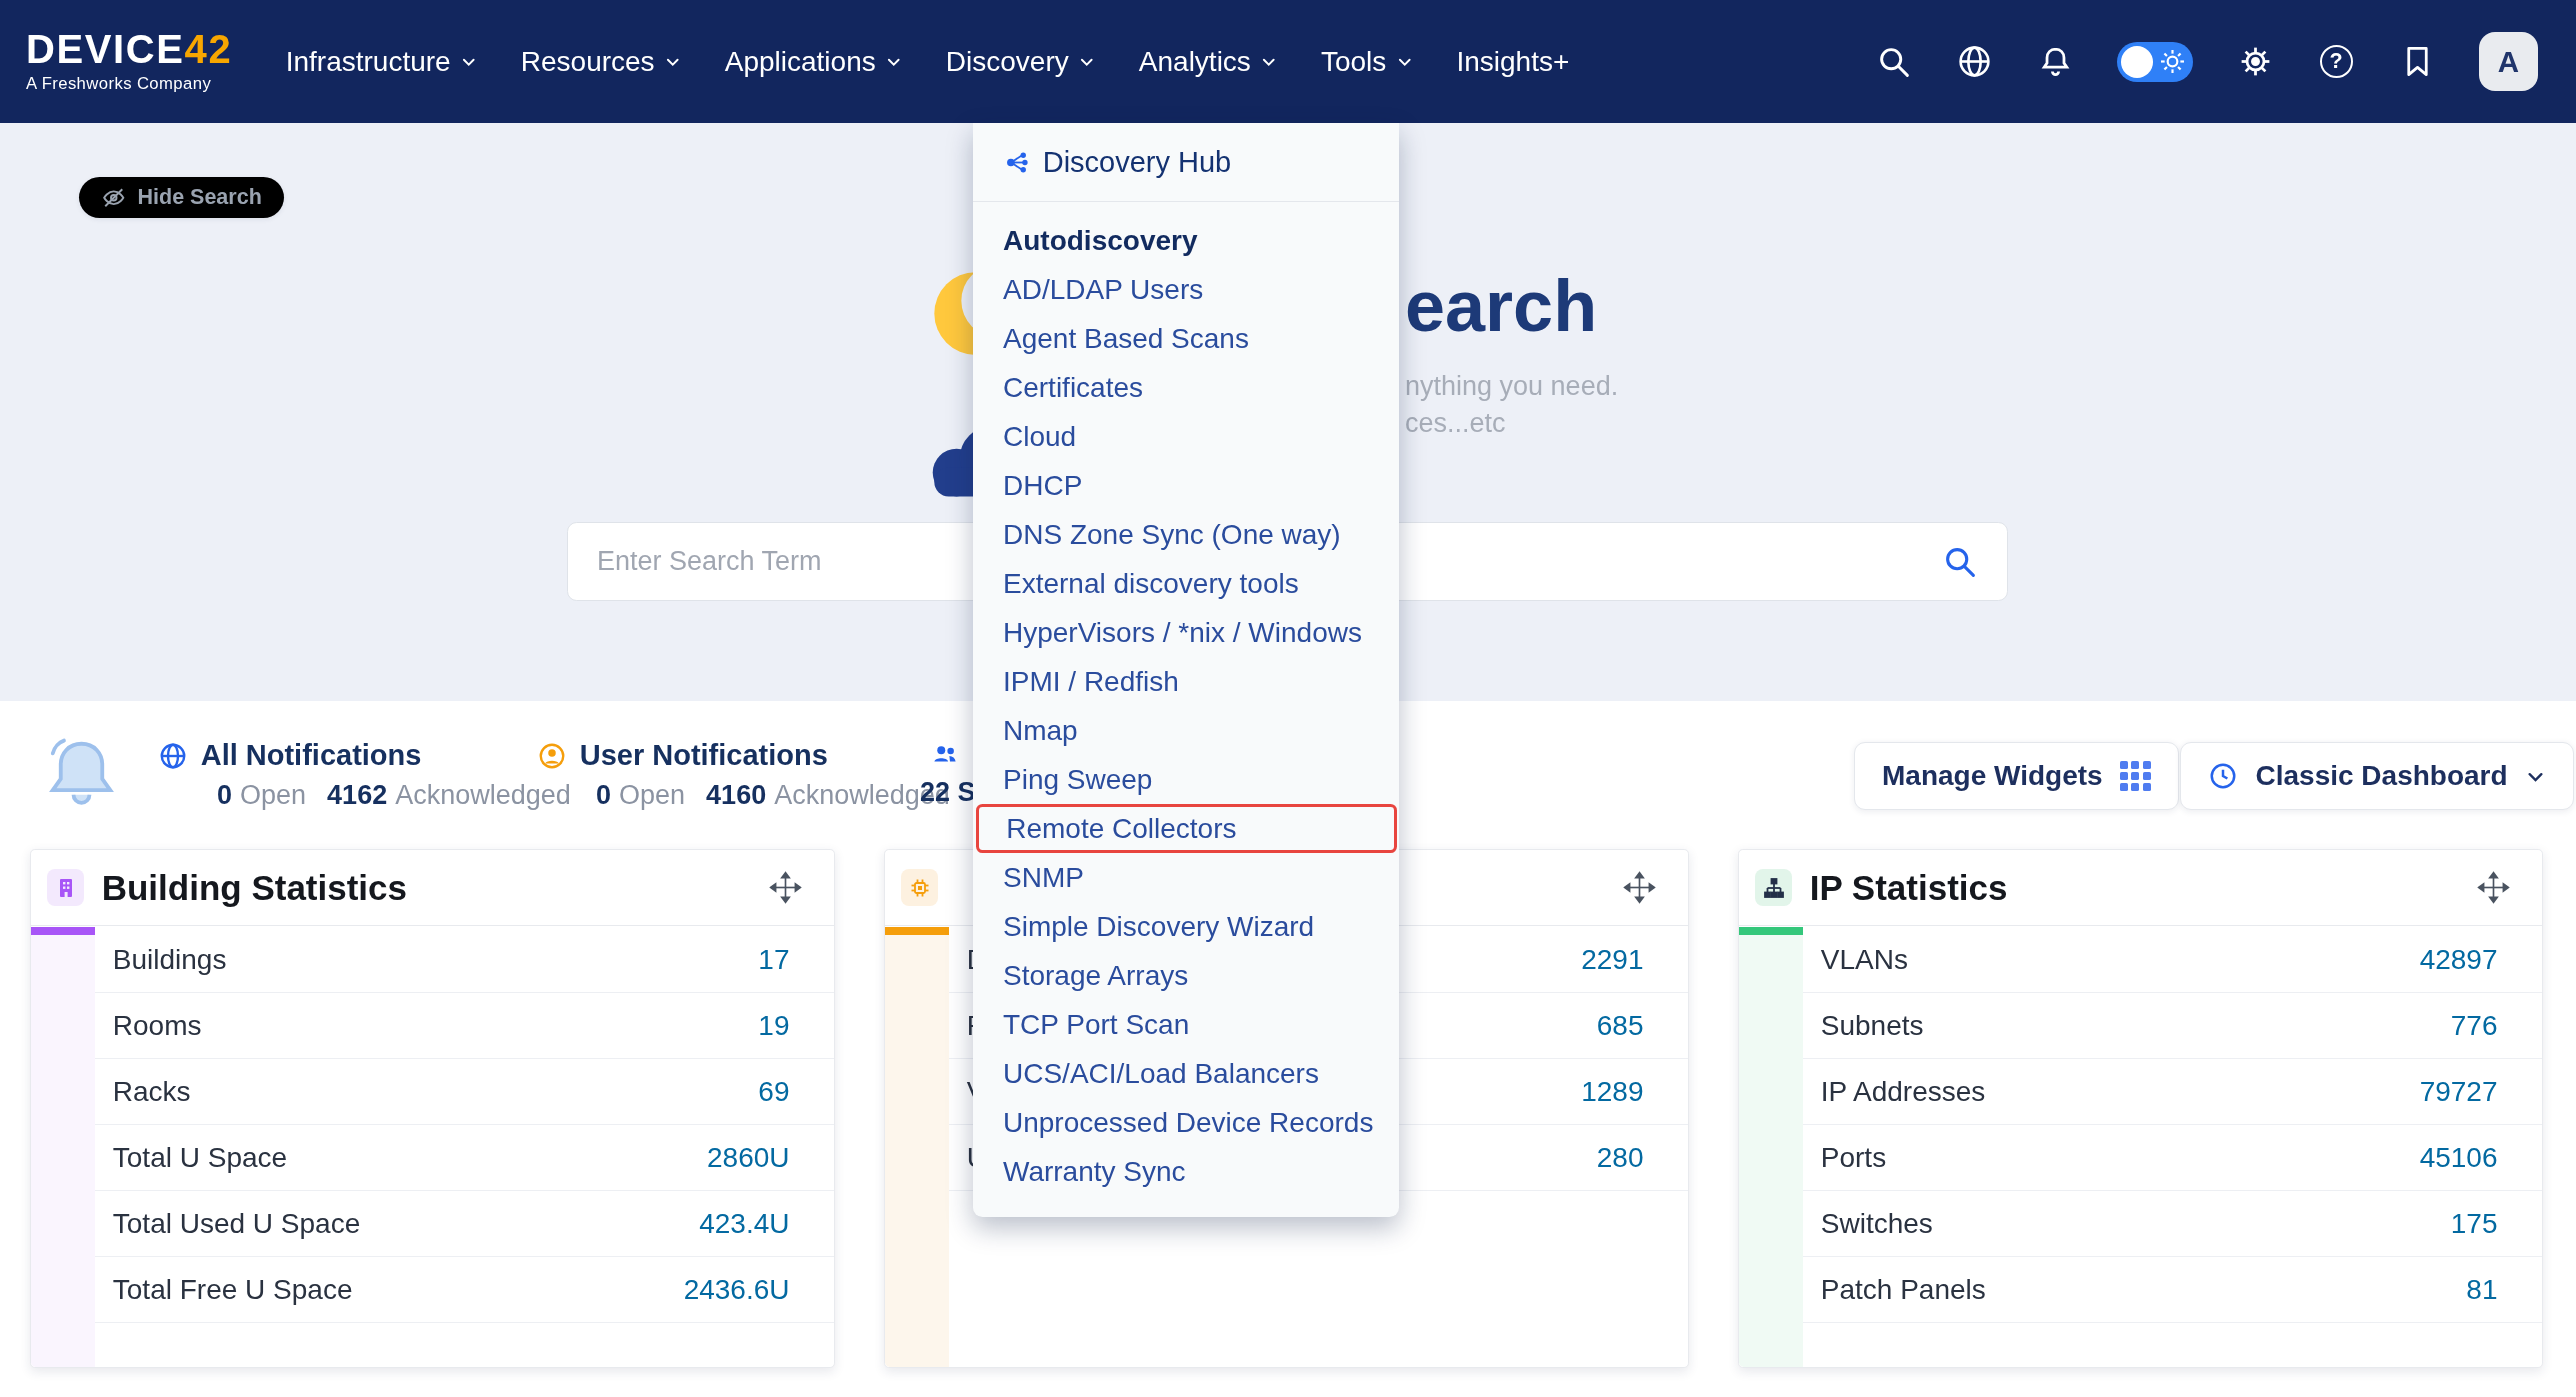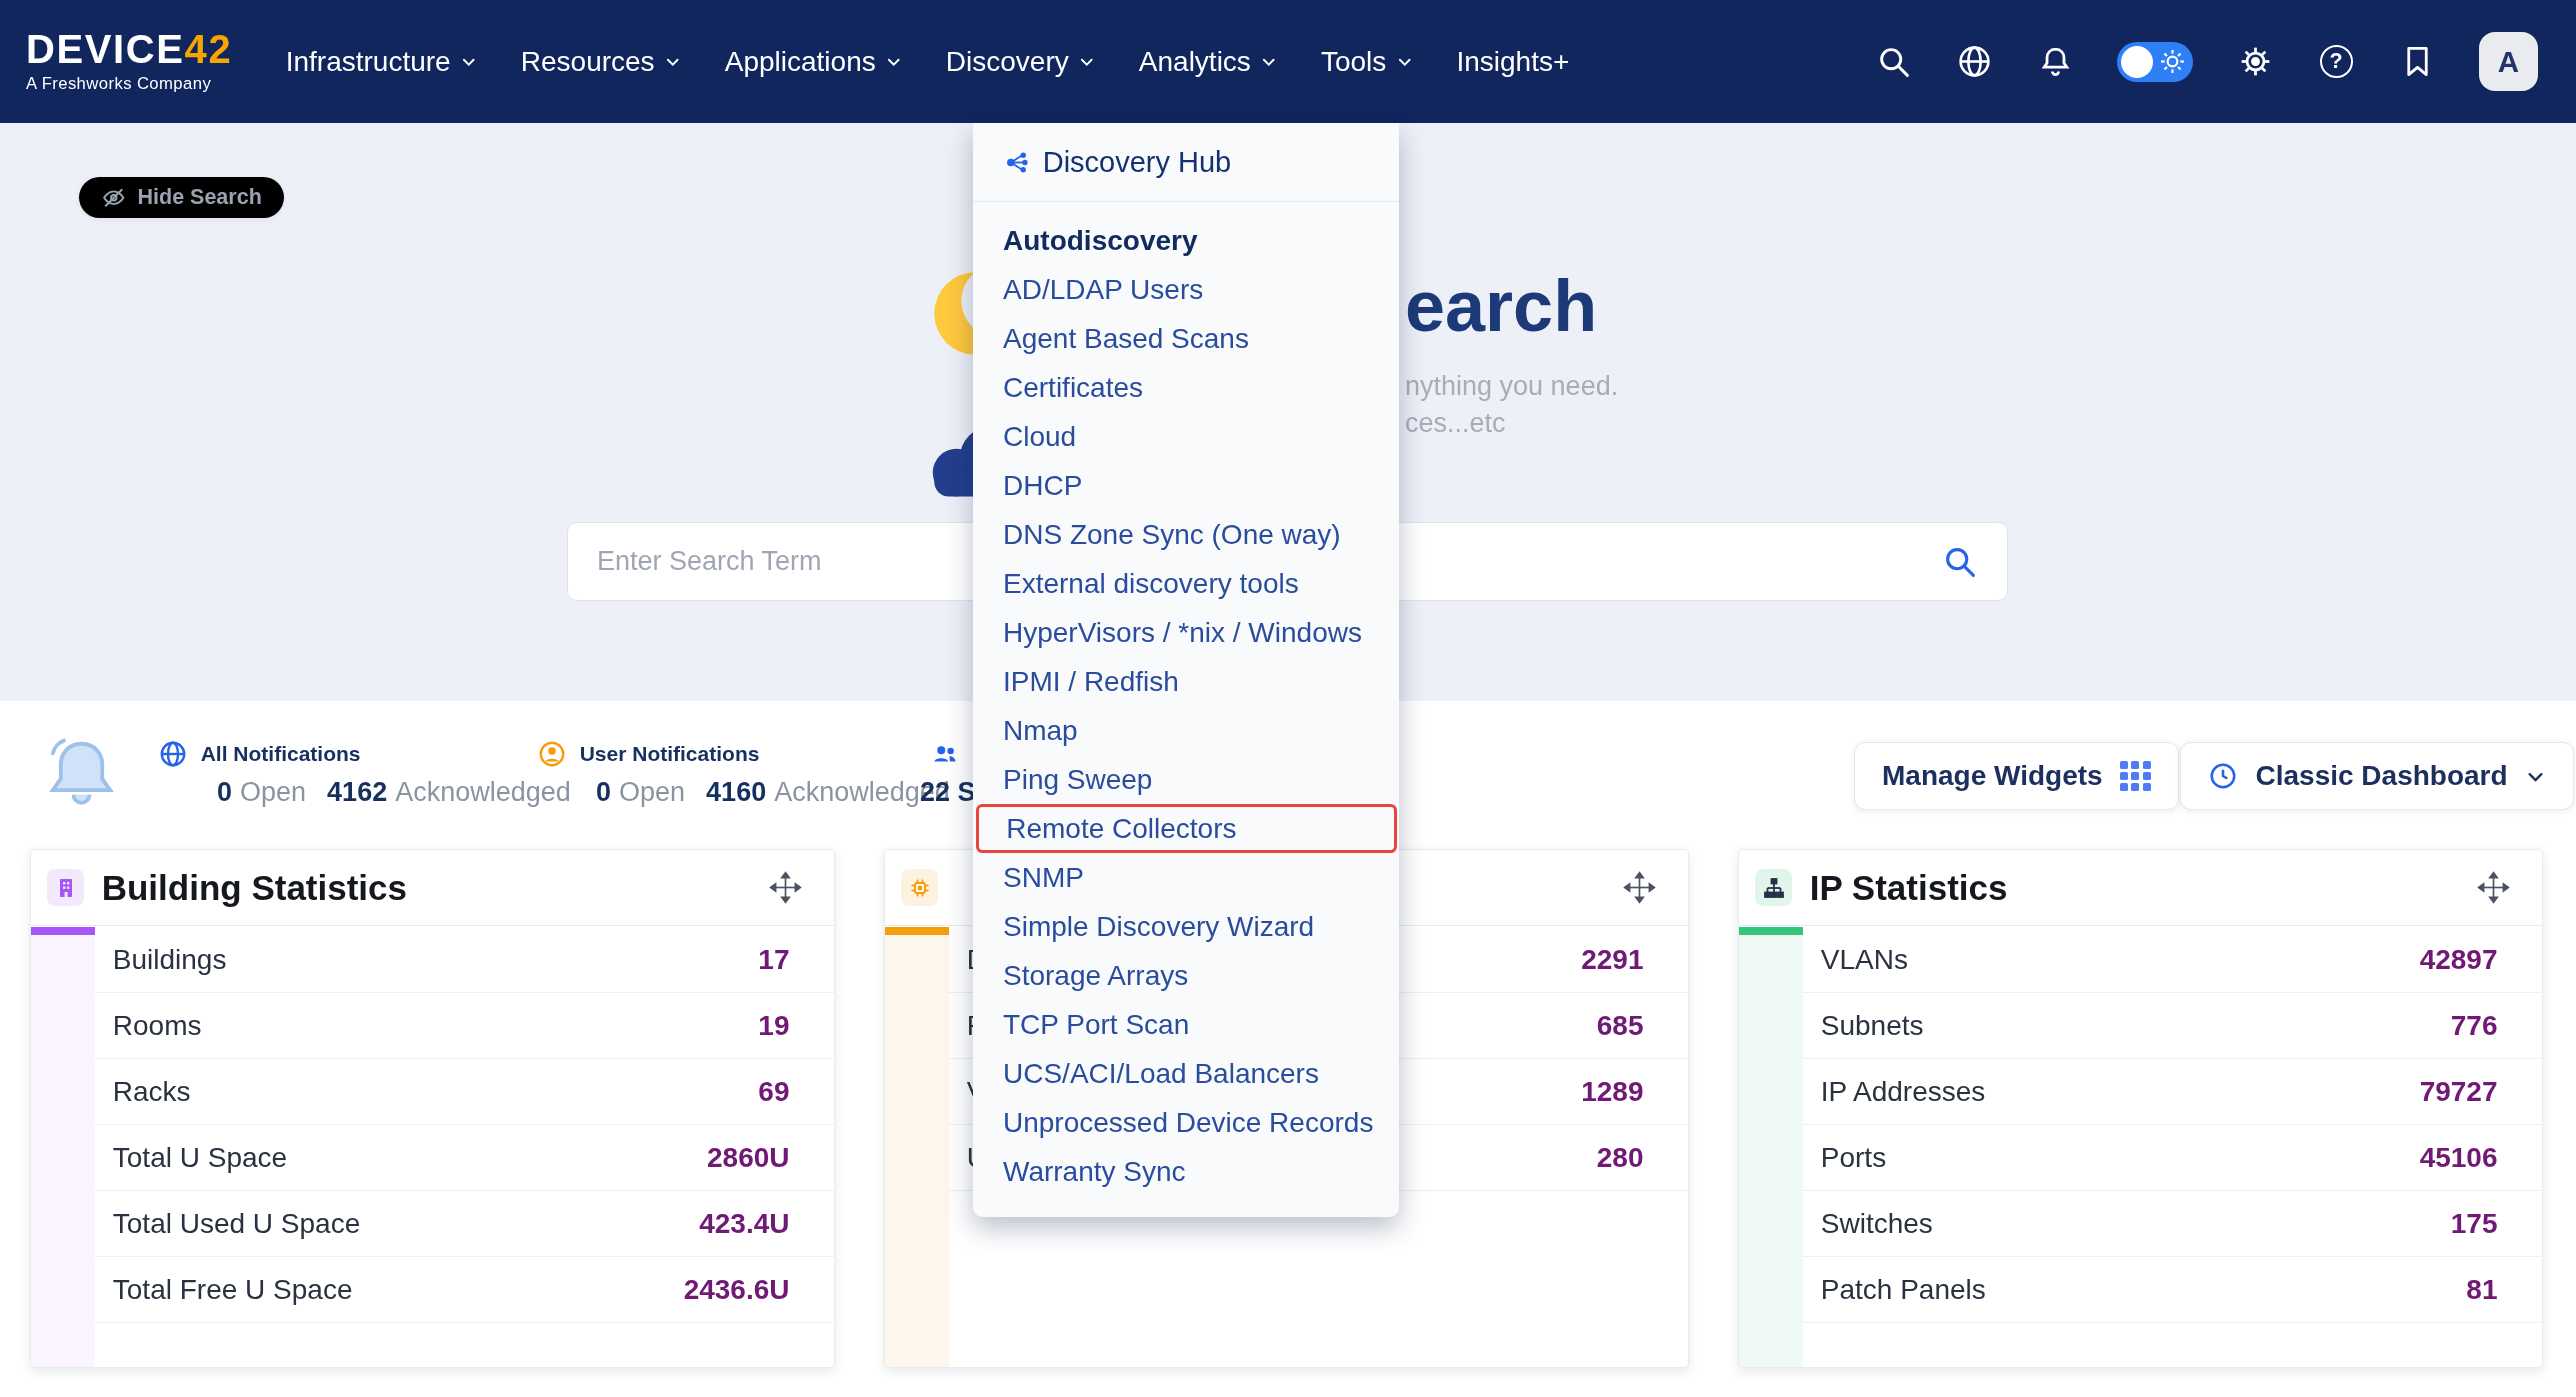--- a/index.html
+++ b/index.html
@@ -58,21 +58,21 @@
     flex:1; border:none; outline:none; background:transparent;
     font-size:27px; color:#333; font-family:"Liberation Sans", sans-serif;
   }
   .search-box input::placeholder { color:#A0A6B1; }
 
   
   .notif-band { position:absolute; top:701px; left:0; width:2576px; height:148px; background:#ffffff; }
   .bell-illo { position:absolute; left:40px; top:30px; }
   .ng { position:absolute; top:38px; display:flex; flex-direction:column; gap:8px; }
   .ng-top { display:flex; align-items:center; gap:12.7px; }
-  .ng-title { font-size:21px; font-weight:700; color:#16305F; white-space:nowrap; }
+  .ng-title { font-size:29px; font-weight:700; color:#16305F; white-space:nowrap; }
   .ng-counts { margin-left:59px; font-size:27px; white-space:nowrap; }
   .cnt { font-weight:800; color:#16305F; }
   .cnt-label { color:#8B93A2; margin:0 21px 0 8px; }
   .cnt-label.last { margin-right:0; }
   .band-btn {
     position:absolute; top:41px; height:68px; background:#ffffff;
     border:1.6px solid #E4E7EC; border-radius:11px; display:flex; align-items:center; gap:17.5px;
     padding:0 27px; font-size:28px; font-weight:700; color:#1D2F5E;
     box-shadow:0 1.6px 6.4px rgba(20,40,80,.08); cursor:pointer; white-space:nowrap;
   }
@@ -97,21 +97,21 @@
   .strip-purple { background:#FAF5FE; }
   .strip-orange { background:#FDF6EC; }
   .strip-green  { background:#F0FAF4; }
   .card-accent { position:absolute; left:0; top:0; width:64px; height:8px; }
   .acc-purple { background:#A855F7; }
   .acc-orange { background:#F59E0B; }
   .acc-green  { background:#34C77B; }
   .rows { position:absolute; left:64px; right:0; top:0; }
   .stat-row { height:66px; display:flex; align-items:center; border-bottom:1.6px solid #EDEFF3; padding:0 44px 0 18.3px; font-size:28px; }
   .stat-row .lab { color:#2A3240; white-space:nowrap; }
-  .stat-row .val { margin-left:auto; color:#701a75; font-weight:700; }
+  .stat-row .val { margin-left:auto; color:#0369a1; font-weight:400; }
 
   
   .menu {
     position:absolute; left:973px; top:123px; width:426px;
     background:#F8FAFB; border-radius:0 0 9.6px 9.6px;
     box-shadow:0 11px 27px rgba(10,30,70,.28); z-index:70; padding-bottom:21px;
   }
   .menu-hub { height:79px; display:flex; align-items:center; gap:12.7px; padding-left:30px;
     font-size:29px; color:#143271; font-weight:500; border-bottom:1.6px solid #E4E7EC; cursor:pointer; }
   .menu-list { padding-top:14.3px; }

